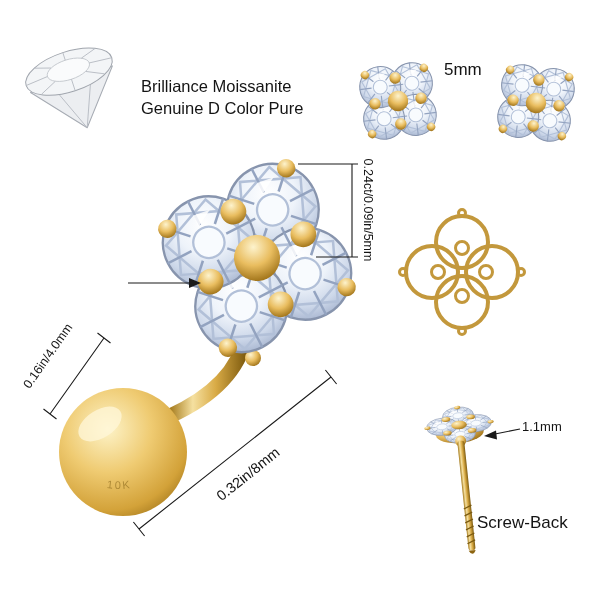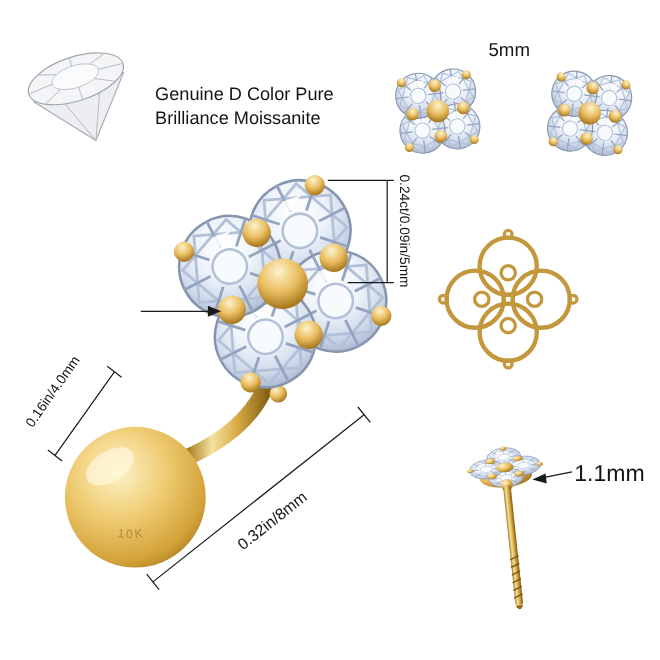--- a/index.html
+++ b/index.html
@@ -2,27 +2,27 @@
 <html><head>
 <meta charset="utf-8">
 <style>
   * { margin:0; padding:0; box-sizing:border-box; }
   html,body { width:600px; height:600px; background:#ffffff; }
   body { font-family:"Liberation Sans", sans-serif; color:#141414; }
   .canvas { position:relative; width:600px; height:600px; background:#fff; overflow:hidden; }
   .scene { position:absolute; left:0; top:0; }
   .lbl { position:absolute; color:#141414; white-space:nowrap; }
   .lbl-quality { left:141px; top:76px; font-size:16.5px; line-height:1.32; }
-  .lbl-5mm { left:444px; top:36px; font-size:17px; }
+  .lbl-5mm { left:444px; top:60px; font-size:17px; }
   .lbl-stone-dim { left:368px; top:210px; font-size:12.5px; transform:translate(-50%,-50%) rotate(90deg); }
   .lbl-material { left:8px; top:275px; font-size:12.5px; }
   .lbl-ball-dim { left:48px; top:356px; font-size:12.5px; transform:translate(-50%,-50%) rotate(-55deg); }
   .lbl-length { left:248px; top:474px; font-size:14.5px; transform:translate(-50%,-50%) rotate(-38.5deg); }
   .lbl-design { left:362px; top:339px; font-size:17.5px; }
-  .lbl-post { left:522px; top:419px; font-size:21px;text-align:center; }
+  .lbl-post { left:522px; top:419px; font-size:13px;text-align:center; }
   .lbl-back { left:477px; top:513px; font-size:17px; }
 </style>
 </head>
 <body>
 
 <div class="canvas">
 
   <svg class="scene" width="600" height="600" viewBox="0 0 600 600">
     <defs>
       <radialGradient id="gemGrad" cx="40%" cy="35%" r="75%">
@@ -160,30 +160,31 @@
         <line x1="-4" y1="98" x2="4" y2="95"></line>
         <line x1="-4" y1="105" x2="4" y2="102"></line>
         <line x1="-4" y1="112" x2="4" y2="109"></line>
         <line x1="-4" y1="119" x2="4" y2="116"></line>
       </g>
       <path d="M-3.5,126 Q0,133 3.5,126 Z" fill="#8d6410"></path>
     </g>
   </svg>
 
   <div class="lbl lbl-quality">
+    <div>Brilliance Moissanite</div>
     <div>Genuine D Color Pure</div>
-    <div>Brilliance Moissanite</div>
   </div>
 
   <div class="lbl lbl-5mm">5mm</div>
 
   <div class="lbl lbl-stone-dim">0.24ct/0.09in/5mm</div>
 
 
   <div class="lbl lbl-ball-dim">0.16in/4.0mm</div>
 
   <div class="lbl lbl-length">0.32in/8mm</div>
 
 
   <div class="lbl lbl-post">1.1mm</div>
 
+  <div class="lbl lbl-back">Screw-Back</div>
 
 </div>
 
 </body></html>

